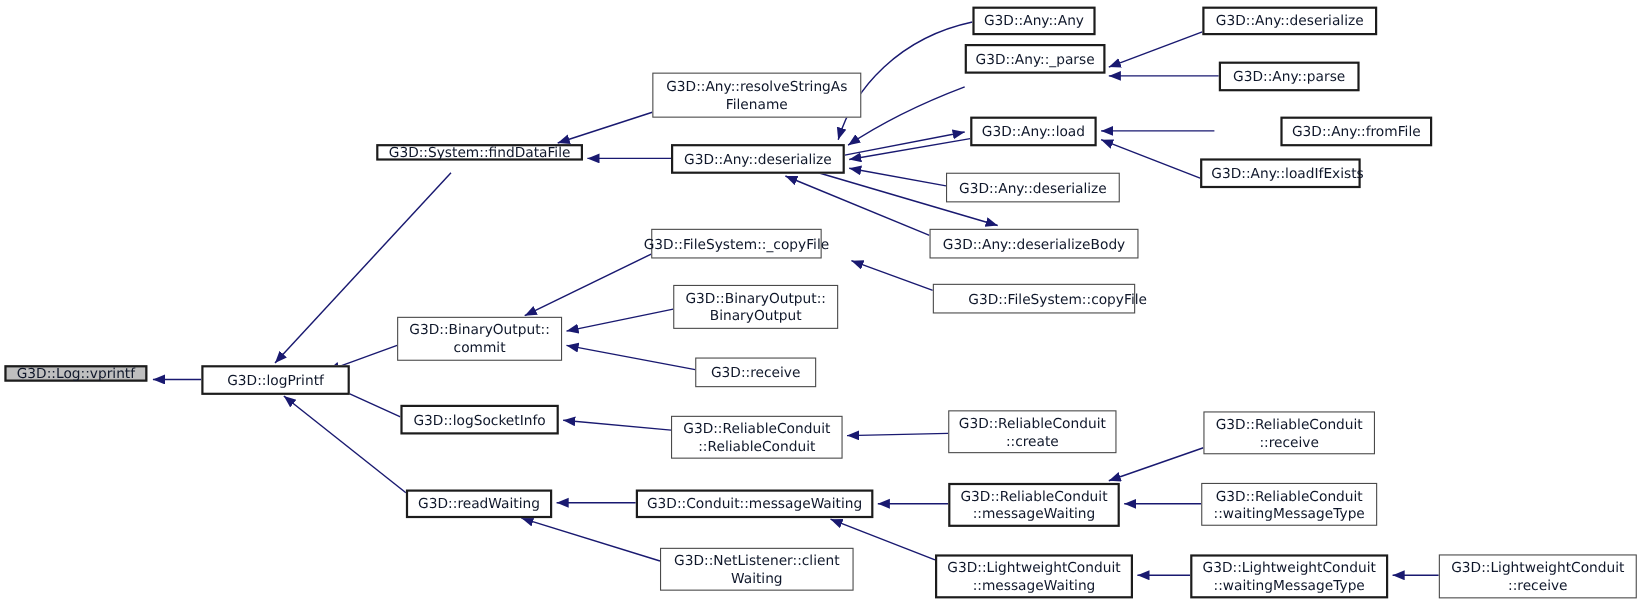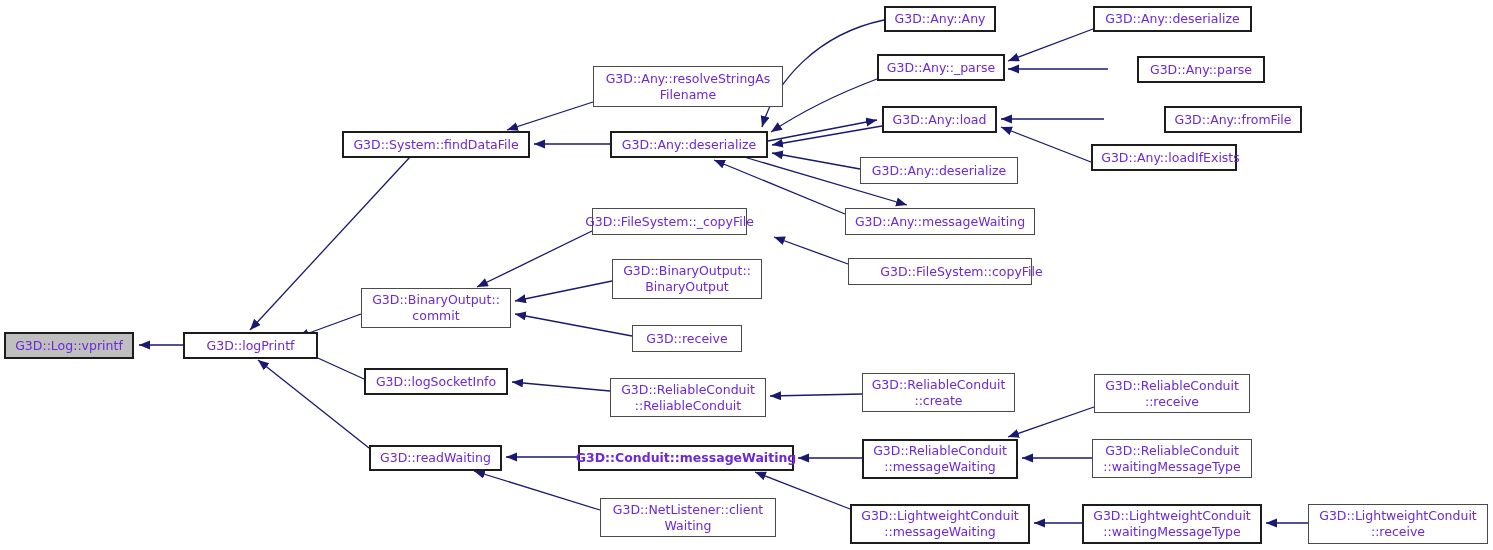--- a/index.html
+++ b/index.html
@@ -9,21 +9,21 @@
     background:#ffffff;
     font-family:"DejaVu Sans","Liberation Sans",sans-serif;
     overflow:hidden;
   }
   #edges{position:absolute;left:0;top:0;width:1493px;height:550px;}
   .node{
     position:absolute;
     box-sizing:border-box;
     background:#ffffff;
     border:1px solid #4a4a4a;
-    color:#6d28d9;
+    color:#0f172a;
     font-size:12.5px;
     line-height:16px;
     display:flex;align-items:center;justify-content:center;
     text-align:center;
     white-space:pre-line;
     cursor:pointer;
   }
   .node.bold{border:2px solid #1c1c1c;}
   .node.sel{background:#bfbfbf;cursor:default;}
 </style>
@@ -67,49 +67,49 @@
       <path d="M600,510 L474,471" marker-end="url(#arr)"></path>
       <path d="M862,458 L798,458" marker-end="url(#arr)"></path>
       <path d="M850,509 L755,472" marker-end="url(#arr)"></path>
       <path d="M1094,407 L1008,437" marker-end="url(#arr)"></path>
       <path d="M1092,458 L1022,458" marker-end="url(#arr)"></path>
       <path d="M1082,523 L1034,523" marker-end="url(#arr)"></path>
       <path d="M1308,523 L1266,523" marker-end="url(#arr)"></path>
     </g>
   </svg>
 
-  <div class="node bold sel" style="left:4px;top:332px;width:130px;height:27px;">G3D::Log::vprintf</div>
+  <div class="node bold sel" style="left:4px;top:332px;width:130px;height:15px;">G3D::Log::vprintf</div>
   <div class="node bold" style="left:183px;top:332px;width:135px;height:27px;">G3D::logPrintf</div>
-  <div class="node bold" style="left:342px;top:131px;width:188px;height:27px;">G3D::System::findDataFile</div>
+  <div class="node bold" style="left:342px;top:131px;width:188px;height:15px;">G3D::System::findDataFile</div>
   <div class="node" style="left:593px;top:66px;width:190px;height:41px;">G3D::Any::resolveStringAs
 Filename</div>
   <div class="node bold" style="left:610px;top:131px;width:158px;height:27px;">G3D::Any::deserialize</div>
   <div class="node bold" style="left:884px;top:6px;width:112px;height:26px;">G3D::Any::Any</div>
-  <div class="node bold" style="left:877px;top:54px;width:128px;height:27px;">G3D::Any::_parse</div>
+  <div class="node bold" style="left:877px;top:40px;width:128px;height:27px;">G3D::Any::_parse</div>
   <div class="node bold" style="left:882px;top:106px;width:115px;height:27px;">G3D::Any::load</div>
   <div class="node" style="left:860px;top:157px;width:158px;height:27px;">G3D::Any::deserialize</div>
-  <div class="node" style="left:845px;top:208px;width:190px;height:27px;">G3D::Any::messageWaiting</div>
+  <div class="node" style="left:845px;top:208px;width:190px;height:27px;">G3D::Any::deserializeBody</div>
   <div class="node bold" style="left:1093px;top:6px;width:159px;height:26px;">G3D::Any::deserialize</div>
-  <div class="node bold" style="left:1137px;top:56px;width:128px;height:27px;">G3D::Any::parse</div>
+  <div class="node bold" style="left:1108px;top:56px;width:128px;height:27px;">G3D::Any::parse</div>
   <div class="node bold" style="left:1164px;top:106px;width:138px;height:27px;">G3D::Any::fromFile</div>
   <div class="node bold" style="left:1091px;top:144px;width:146px;height:27px;padding-left:13px;">G3D::Any::loadIfExists</div>
   <div class="node" style="left:592px;top:208px;width:155px;height:27px;">G3D::FileSystem::_copyFile</div>
   <div class="node" style="left:848px;top:258px;width:184px;height:27px;padding-left:43px;">G3D::FileSystem::copyFile</div>
   <div class="node" style="left:612px;top:259px;width:150px;height:40px;">G3D::BinaryOutput::
 BinaryOutput</div>
   <div class="node" style="left:361px;top:288px;width:150px;height:40px;">G3D::BinaryOutput::
 commit</div>
   <div class="node" style="left:632px;top:325px;width:110px;height:27px;">G3D::receive</div>
   <div class="node bold" style="left:364px;top:368px;width:144px;height:27px;">G3D::logSocketInfo</div>
   <div class="node" style="left:610px;top:378px;width:156px;height:39px;">G3D::ReliableConduit
 ::ReliableConduit</div>
   <div class="node" style="left:862px;top:373px;width:153px;height:39px;">G3D::ReliableConduit
 ::create</div>
   <div class="node bold" style="left:369px;top:445px;width:133px;height:26px;">G3D::readWaiting</div>
-  <div class="node bold" style="left:578px;top:445px;width:216px;height:26px;font-weight:bold;">G3D::Conduit::messageWaiting</div>
+  <div class="node bold" style="left:578px;top:445px;width:216px;height:26px;">G3D::Conduit::messageWaiting</div>
   <div class="node bold" style="left:862px;top:439px;width:156px;height:40px;">G3D::ReliableConduit
 ::messageWaiting</div>
   <div class="node" style="left:1094px;top:374px;width:156px;height:39px;">G3D::ReliableConduit
 ::receive</div>
   <div class="node" style="left:1092px;top:439px;width:160px;height:39px;">G3D::ReliableConduit
 ::waitingMessageType</div>
   <div class="node" style="left:600px;top:498px;width:176px;height:39px;">G3D::NetListener::client
 Waiting</div>
   <div class="node bold" style="left:850px;top:504px;width:180px;height:40px;">G3D::LightweightConduit
 ::messageWaiting</div>

